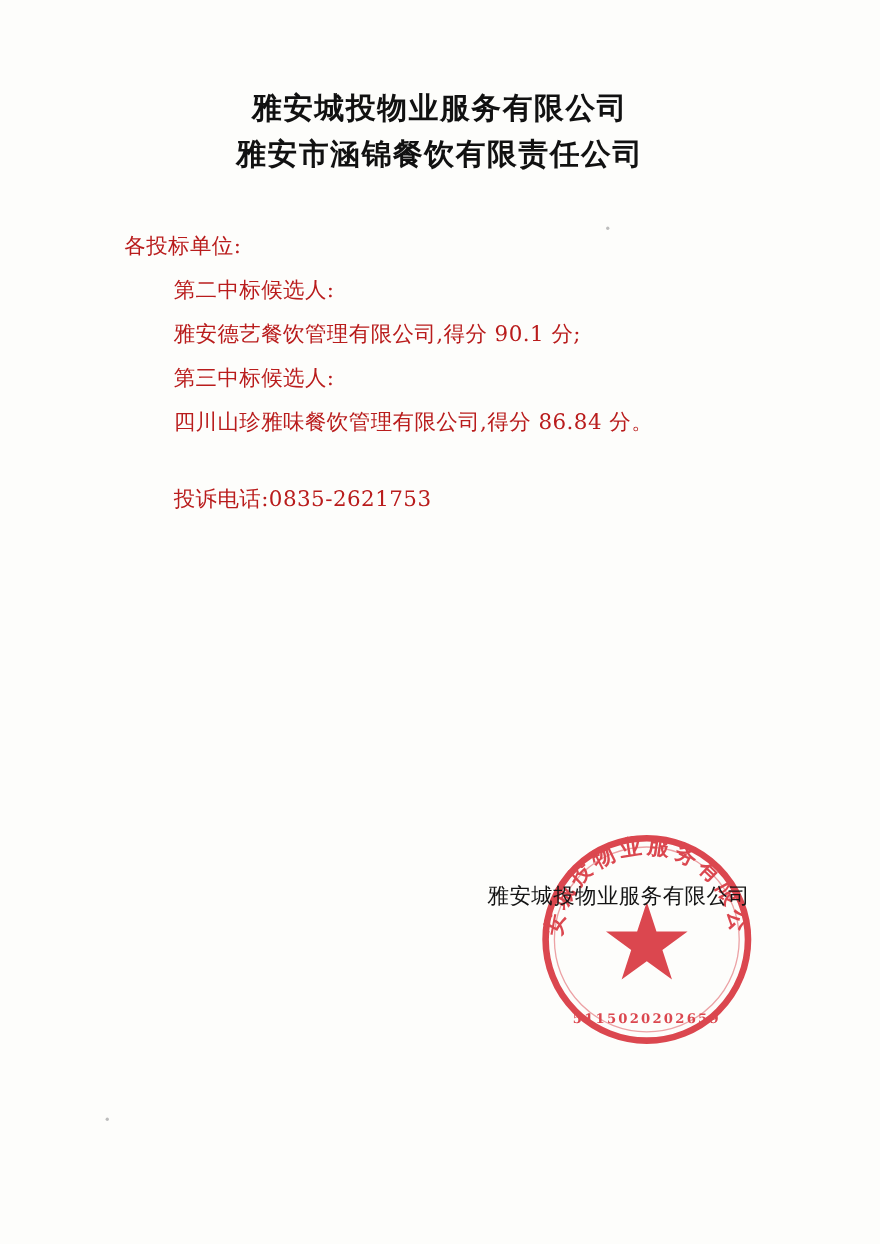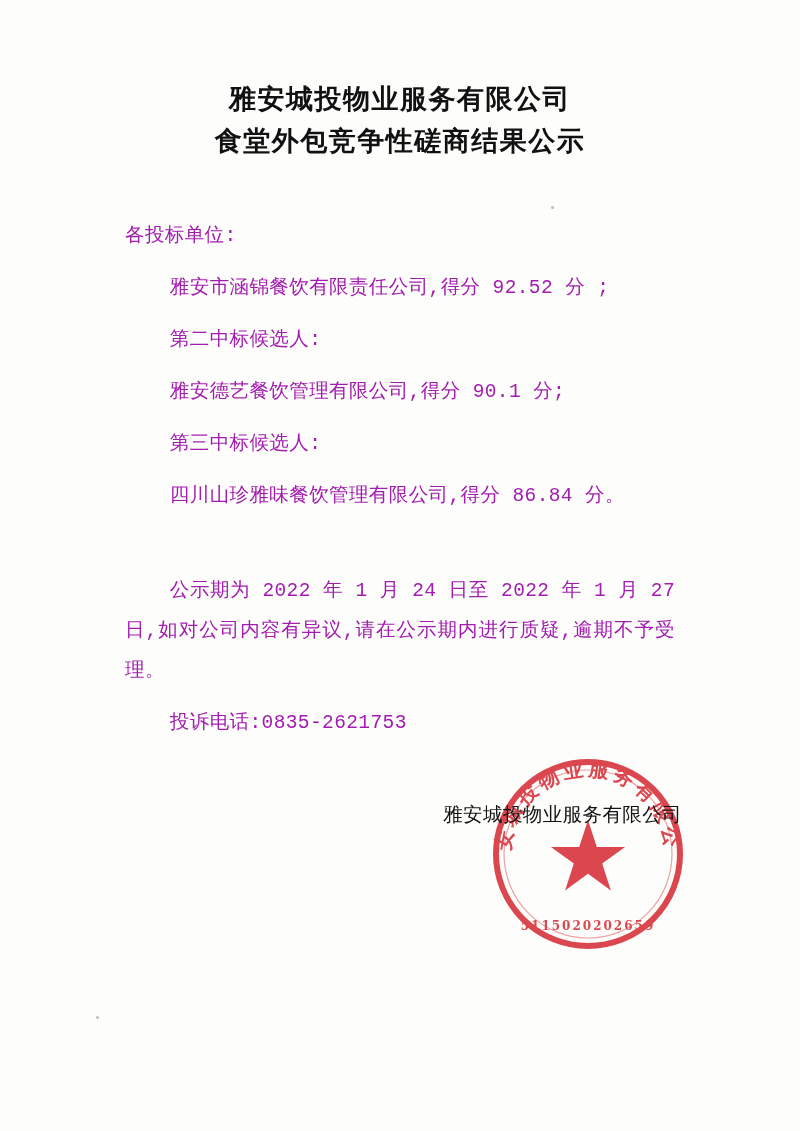--- a/index.html
+++ b/index.html
@@ -33,27 +33,26 @@
   }
   .title-line {
     display: block;
   }
   .body-block {
     margin: 0 auto;
     padding-top: 42px;
     width: 574px;
   }
   p.para {
-    margin: 12px;
+    margin: 0;
     font-size: 19.5px;
     line-height: 2.06;
-    color: #a21caf;
+    color: #b91c1c;
     letter-spacing: 0.4px;
     text-align: justify;
-    font-family: Liberation Mono, monospace;
   }
   p.indent1 {
     text-indent: 0;
   }
   p.indent2 {
     text-indent: 2em;
   }
   p.indent-candidate {
     text-indent: 2.3em;
   }
@@ -106,39 +105,37 @@
 </head>
 <body>
 
 <div class="page">
 
   <div class="dot dot-a"></div>
   <div class="dot dot-b"></div>
 
   <h1 class="doc-title">
     <span class="title-line">雅安城投物业服务有限公司</span>
-    <span class="title-line">食堂外包竞争性磋商结果公示</span>
+    <span class="title-line">雅安市涵锦餐饮有限责任公司</span>
   </h1>
 
   <div class="body-block">
 
     <p class="para indent1">各投标单位:</p>
 
 
-    <p class="para indent-candidate">雅安市涵锦餐饮有限责任公司,得分 92.52 分 ;</p>
 
     <p class="para indent-candidate">第二中标候选人:</p>
     <p class="para indent-candidate">雅安德艺餐饮管理有限公司,得分 90.1 分;</p>
 
     <p class="para indent-candidate">第三中标候选人:</p>
     <p class="para indent-candidate">四川山珍雅味餐饮管理有限公司,得分 86.84 分。</p>
 
     <div class="gap-med"></div>
 
-    <p class="para indent-candidate">公示期为 2022 年 1 月 24 日至 2022 年 1 月 27 日,如对公司内容有异议,请在公示期内进行质疑,逾期不予受理。</p>
 
     <p class="para indent-candidate">投诉电话:0835-2621753</p>
   </div>
 
   <div class="seal">
     <svg width="212" height="212" viewBox="0 0 212 212" xmlns="http://www.w3.org/2000/svg">
       <defs>
         <path id="sealArcTop" d="M 28 106 A 78 78 0 0 1 184 106"></path>
         <path id="sealArcBottom" d="M 40 106 A 66 66 0 0 0 172 106"></path>
       </defs>

